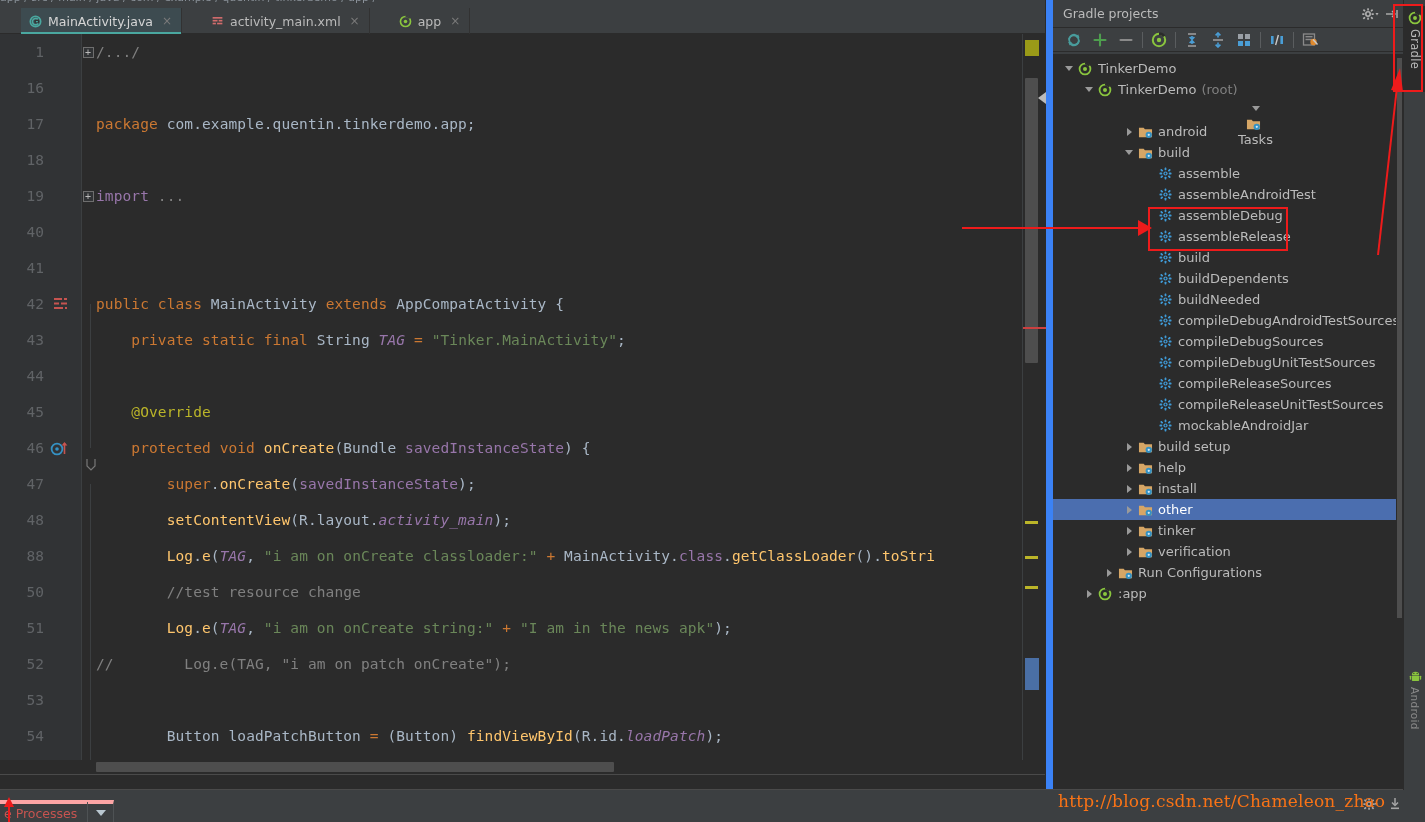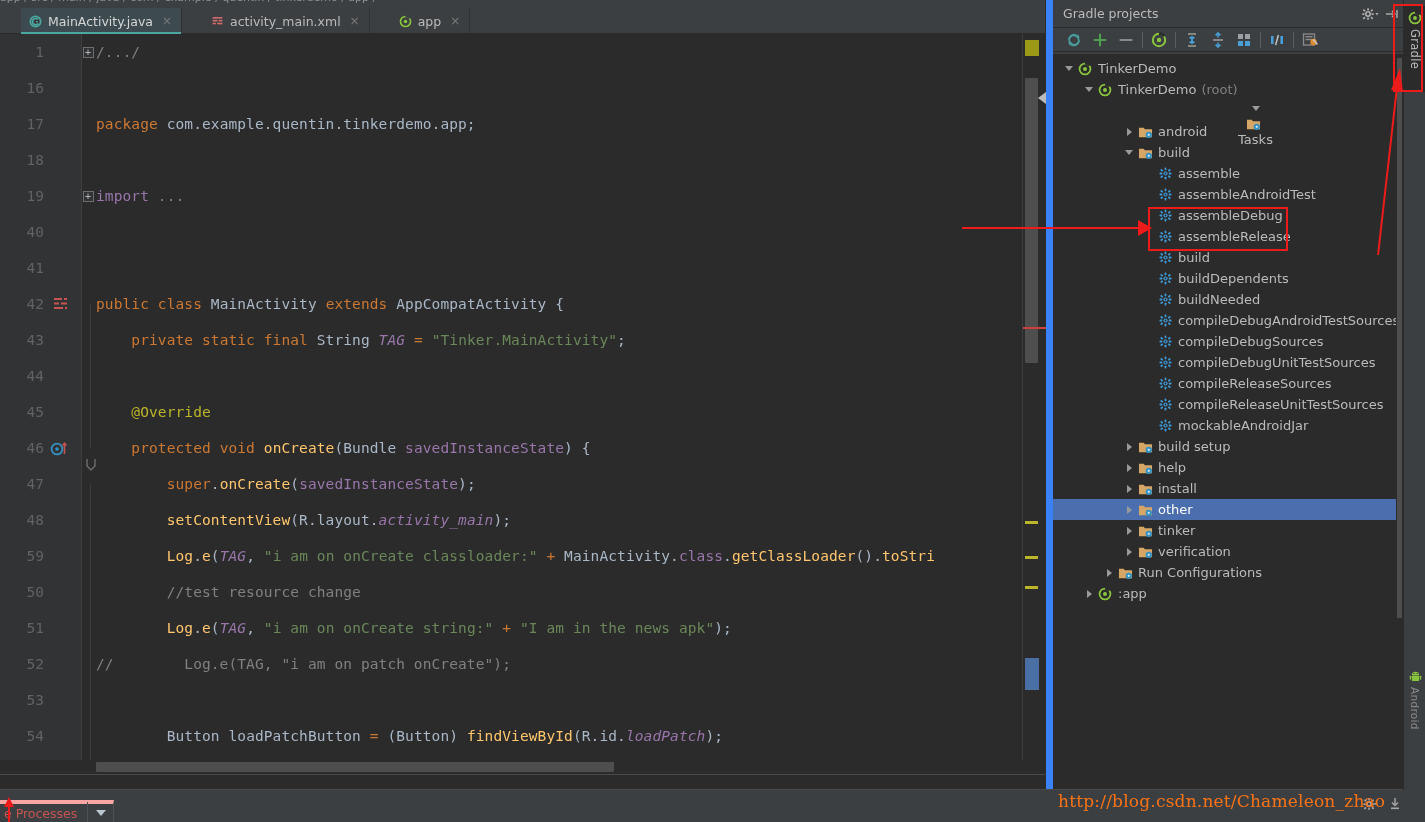--- a/index.html
+++ b/index.html
@@ -438,21 +438,21 @@
         </div>
         <div class="ln">
           <span class="lnum">48</span>
           <span class="gutter-icons"></span>
           <span class="fold">
             <span style="position:absolute;left:8px;top:0;height:36px;width:1px;background:#3c3f41"></span>
           </span>
           <span class="codetxt">        <span class="mth">setContentView</span>(<span class="plain">R.layout.</span><span class="fld ital">activity_main</span>);</span>
         </div>
         <div class="ln">
-          <span class="lnum">59</span>
+          <span class="lnum">88</span>
           <span class="gutter-icons"></span>
           <span class="fold">
             <span style="position:absolute;left:8px;top:0;height:36px;width:1px;background:#3c3f41"></span>
           </span>
           <span class="codetxt">        <span class="mth">Log</span>.<span class="mth">e</span>(<span class="stat">TAG</span>, <span class="str">"i am on onCreate classloader:"</span> <span class="kw">+</span> <span class="plain">MainActivity.</span><span class="kw2">class</span><span class="plain">.</span><span class="mth">getClassLoader</span>().<span class="mth">toStri</span></span>
         </div>
         <div class="ln">
           <span class="lnum">50</span>
           <span class="gutter-icons"></span>
           <span class="fold">

